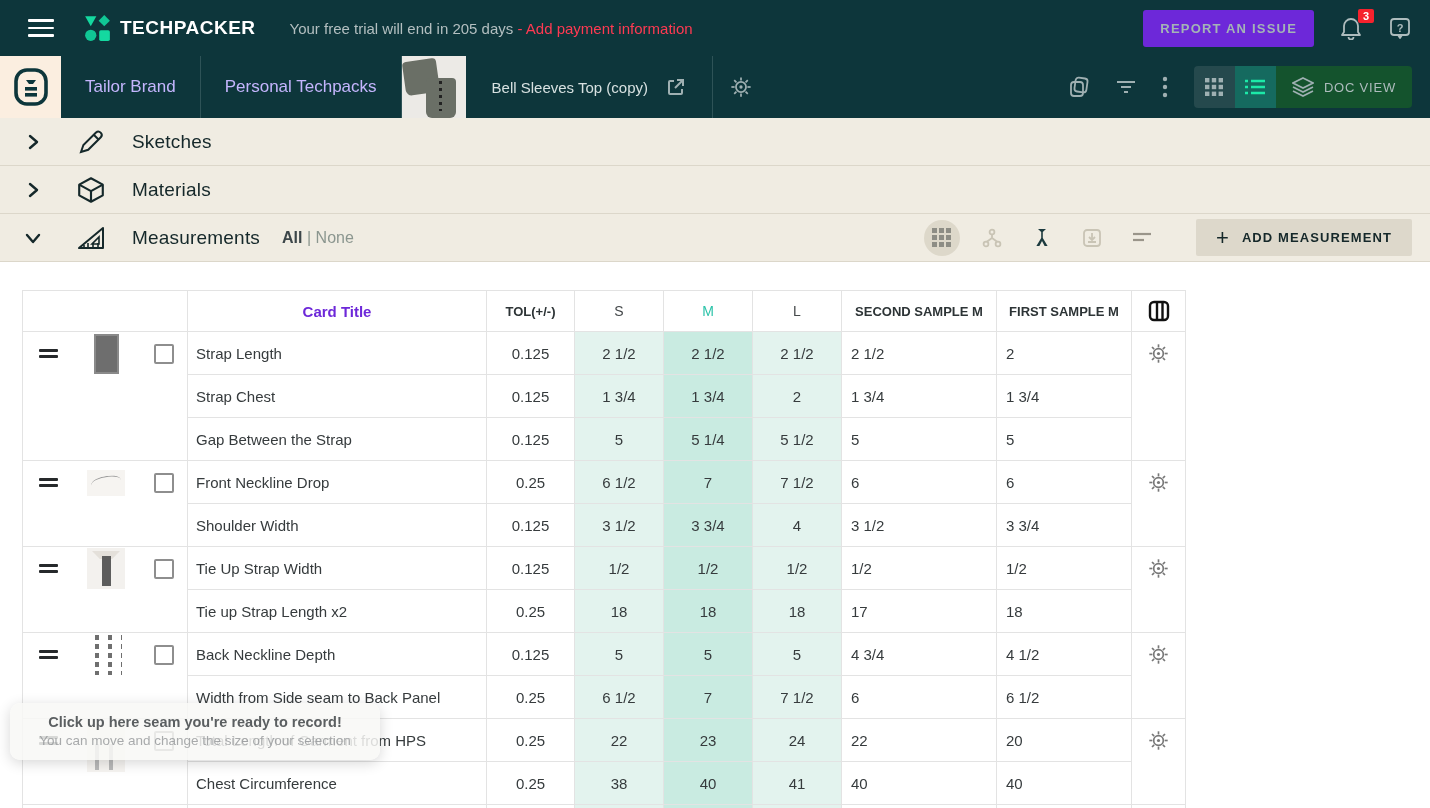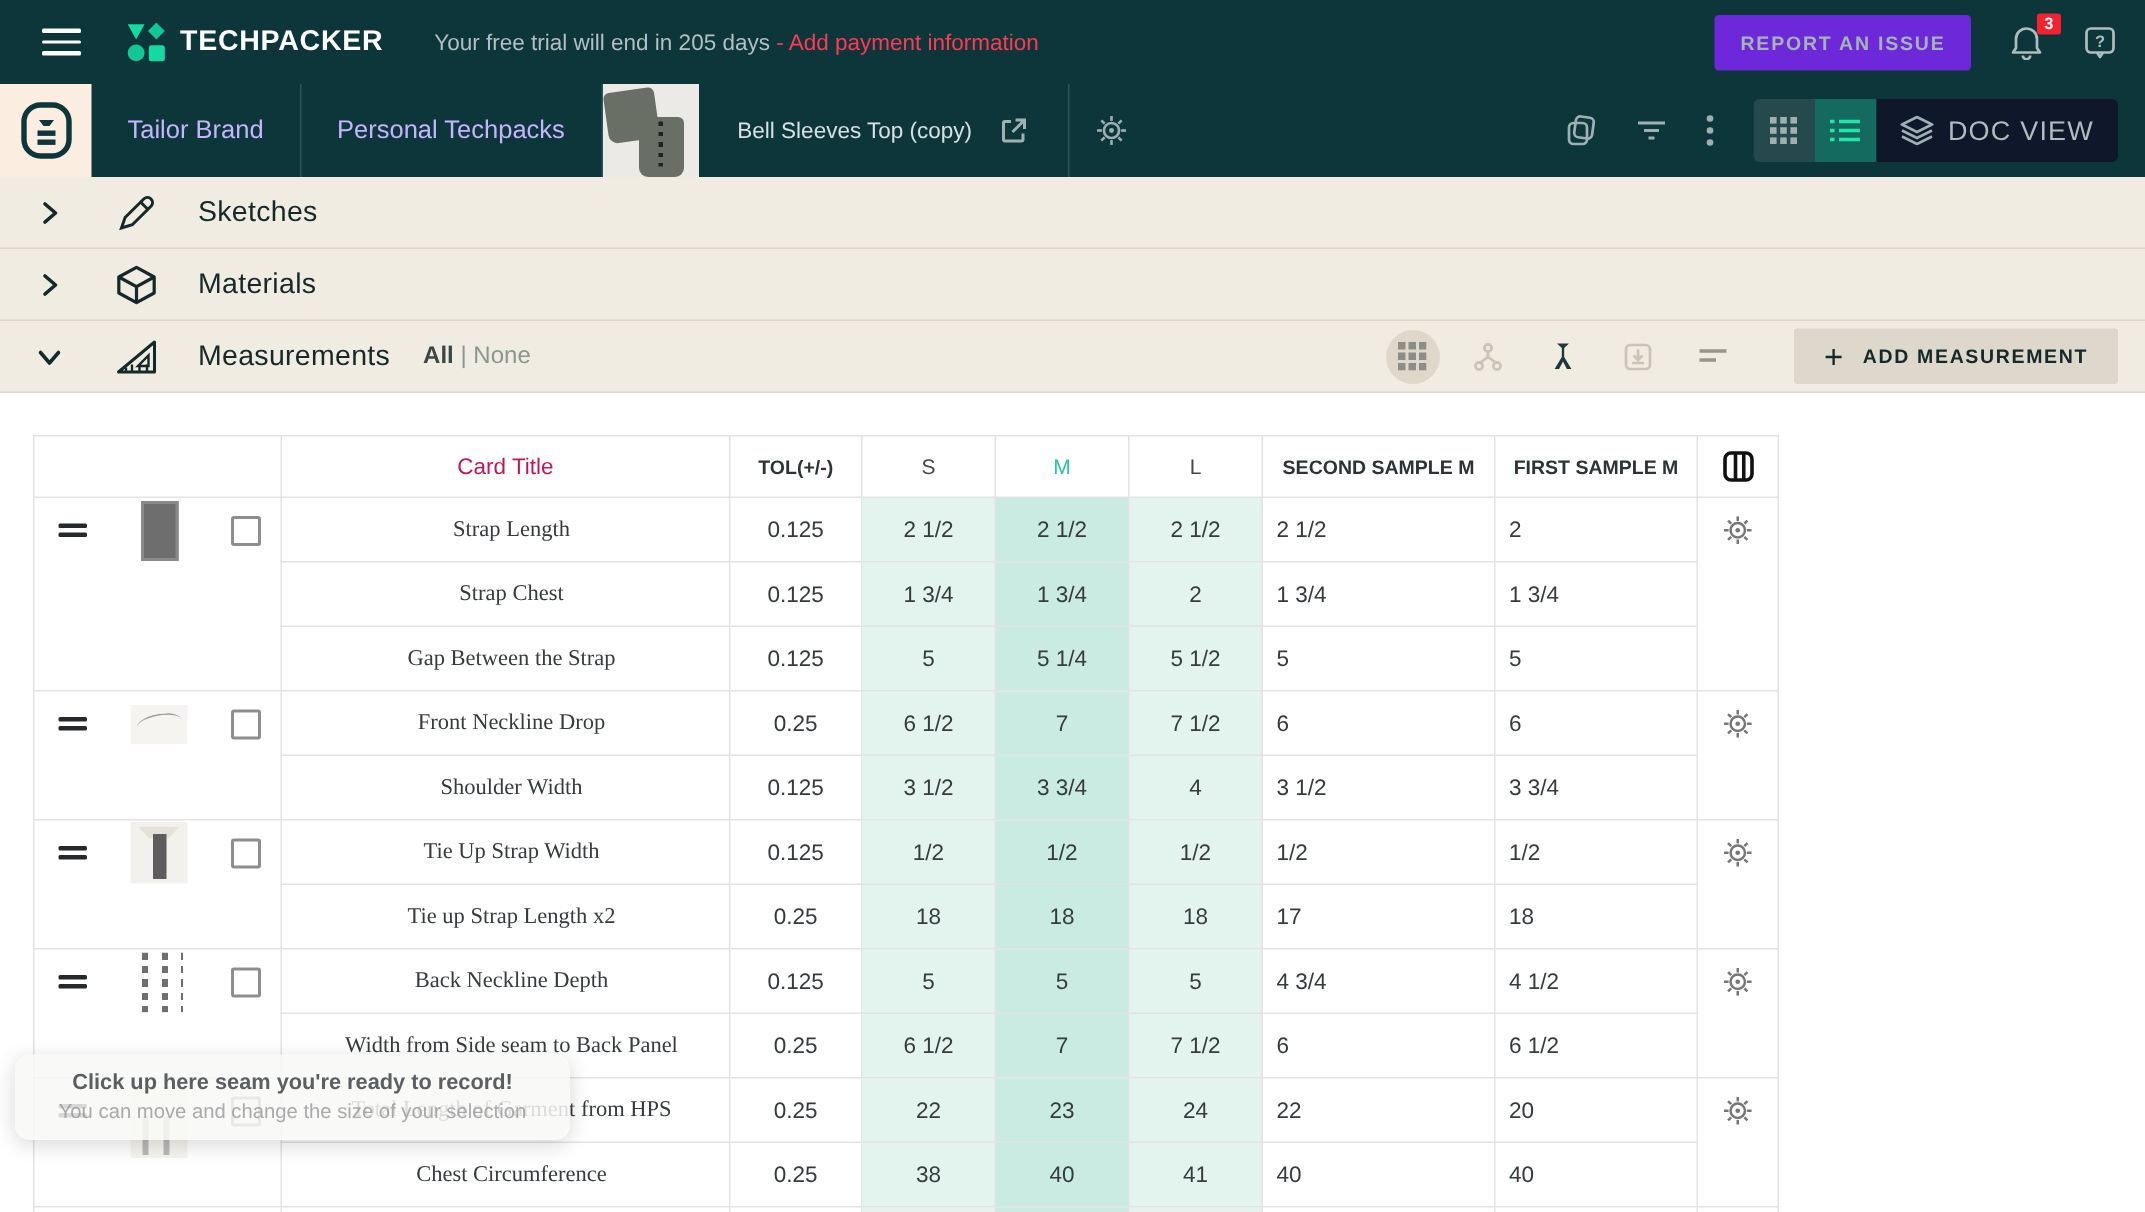--- a/index.html
+++ b/index.html
@@ -30,46 +30,46 @@
   .g1 { width:34px; height:34px; left:2px; top:4px; transform:rotate(-8deg); }
   .g2 { width:30px; height:40px; left:24px; top:22px; }
   .g2::after { content:""; position:absolute; left:13px; top:3px; width:3px; height:30px;
     background:repeating-linear-gradient(180deg,#222 0 3px,transparent 3px 7px); }
   .tb-title { display:flex; align-items:center; gap:18px; padding:0 26px; border-right:1px solid #2e5357; color:#d7e1e1; font-size:15px; }
   .icon-btn { width:52px; display:flex; align-items:center; justify-content:center; cursor:pointer; }
   .toolbar-right { margin-left:auto; display:flex; align-items:center; gap:26px; padding-right:18px; }
   .view-group { display:flex; border-radius:4px; overflow:hidden; }
   .view-btn { width:41px; height:42px; display:flex; align-items:center; justify-content:center; background:#25494d; cursor:pointer; }
   .view-btn.active { background:#156a5f; }
-  .doc-view { display:flex; align-items:center; gap:10px; background:#0f172a; height:42px; padding:12px 16px; color:#aebcbd; font-size:18px; letter-spacing:.8px; cursor:pointer; }
+  .doc-view { display:flex; align-items:center; gap:10px; background:#14532d; height:42px; padding:12px 16px; color:#aebcbd; font-size:13px; letter-spacing:.8px; cursor:pointer; }
 
   
   .section-bar { height:48px; background:#f0ece2; border-bottom:1px solid #dcd7ca; display:flex; align-items:center; padding:0 18px; }
   .chev { width:30px; display:flex; justify-content:center; cursor:pointer; color:#15282a; }
   .sec-icon { margin-left:28px; display:flex; align-items:center; }
   .sec-label { margin-left:26px; font-size:19px; color:#15282a; letter-spacing:.2px; }
   .all-none { margin-left:22px; font-size:16px; color:#8b968f; }
   .all-none .all { color:#3c4649; font-weight:bold; cursor:pointer; }
   .all-none .none { color:#8b968f; cursor:pointer; }
   .meas-tools { margin-left:auto; display:flex; align-items:center; gap:14px; }
   .round-tool { width:36px; height:36px; border-radius:50%; display:flex; align-items:center; justify-content:center; cursor:pointer; }
   .round-tool.circled { background:#ddd8ca; }
   .add-btn { margin-left:22px; background:#ddd8cb; border:none; height:37px; padding:0 20px; display:flex; align-items:center; gap:12px;
     font-family:inherit; font-size:13px; font-weight:bold; letter-spacing:1.1px; color:#15282a; cursor:pointer; border-radius:2px; }
 
   
   .table-wrap { padding:28px 0 0 22px; }
   table { border-collapse:collapse; table-layout:fixed; }
   th, td { border:1px solid #e3e3e3; font-size:15px; color:#363b3d; height:43px; padding:0; background:#fff; }
   thead th { height:41px; background:#fff; }
-  th.c-title { font-size:15px; font-weight:normal; color:#be185d;margin-top:44px; }
+  th.c-title { font-size:15px; font-weight:bold; color:#6d28d9;margin-top:44px; }
   th.c-tol, th.c-second, th.c-first { font-size:13px; font-weight:bold; color:#2d3436; }
   th.c-s, th.c-l { font-weight:normal; color:#45494b; font-size:14px; }
   th.c-m { font-weight:normal; color:#2cc3a9; font-size:14px; }
-  td.v-title { text-align:center; padding-left:8px;font-family:Liberation Serif, serif; }
+  td.v-title { text-align:left; padding-left:8px; }
   td.v-tol { text-align:center; }
   td.v-s, td.v-l { text-align:center; background:#e3f3ee; }
   td.v-m { text-align:center; background:#c9ebe1; }
   td.v-second, td.v-first { text-align:left; padding-left:9px; }
   td.group-cell, td.gear-cell { vertical-align:top; }
   .group-inner { height:43px; display:flex; align-items:center; justify-content:space-between; padding:0 13px 0 16px; }
   .drag-handle { display:flex; flex-direction:column; gap:3px; cursor:grab; }
   .drag-handle i { display:block; width:19px; height:3px; background:#26292b; border-radius:1px; }
   .checkbox { width:20px; height:20px; border:2px solid #8e8e8e; border-radius:2px; background:#fff; cursor:pointer; }
   .gear-inner { height:43px; display:flex; align-items:center; justify-content:center; }

